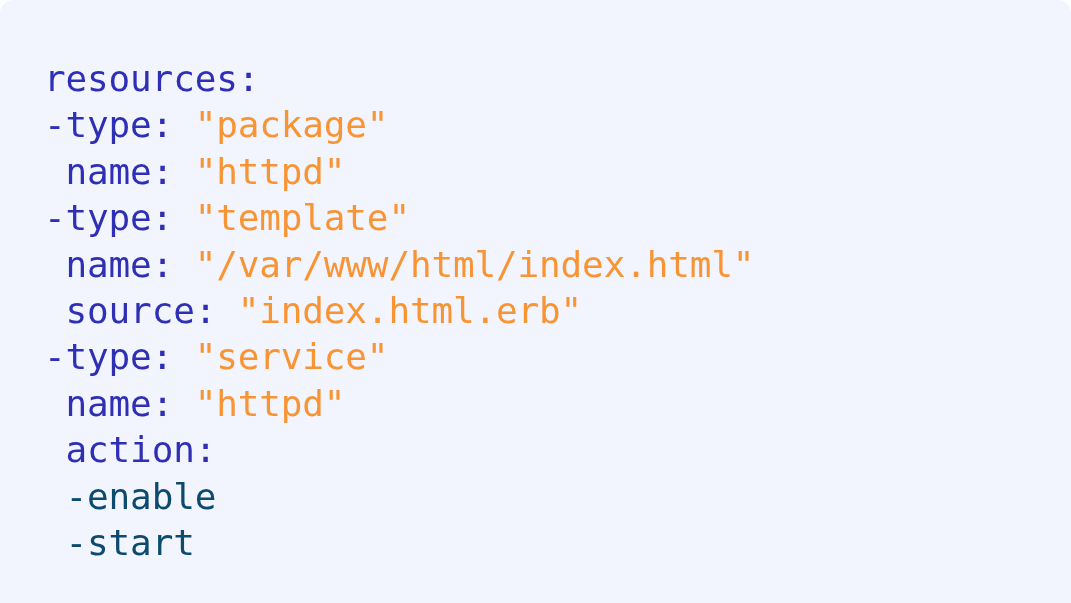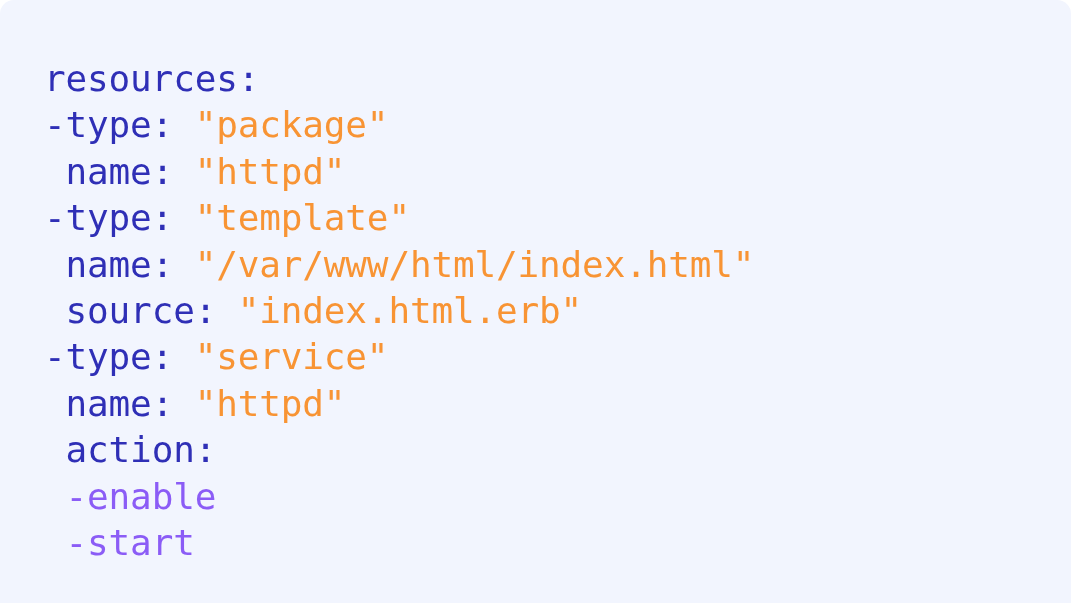--- a/index.html
+++ b/index.html
@@ -43,21 +43,21 @@
   }
 
   .code-line {
     display: block;
     white-space: pre;
     height: 46.4px;
   }
 
   .tok-key     { color: #2f2fb6; }
   .tok-str     { color: #f89434; }
-  .tok-listval { color: #8b5cf6; }
+  .tok-listval { color: #0c4a6e; }
   .tok-space   { color: transparent; }
 </style>
 </head>
 <body>
 
 <div id="code-card">
   <pre id="code-block"><code><span class="code-line"><span class="tok-space"></span><span class="tok-key">resources:</span><span class="tok-str"></span></span><span class="code-line"><span class="tok-space"></span><span class="tok-key">-type:</span><span class="tok-str"> "package"</span></span><span class="code-line"><span class="tok-space"> </span><span class="tok-key">name:</span><span class="tok-str"> "httpd"</span></span><span class="code-line"><span class="tok-space"></span><span class="tok-key">-type:</span><span class="tok-str"> "template"</span></span><span class="code-line"><span class="tok-space"> </span><span class="tok-key">name:</span><span class="tok-str"> "/var/www/html/index.html"</span></span><span class="code-line"><span class="tok-space"> </span><span class="tok-key">source:</span><span class="tok-str"> "index.html.erb"</span></span><span class="code-line"><span class="tok-space"></span><span class="tok-key">-type:</span><span class="tok-str"> "service"</span></span><span class="code-line"><span class="tok-space"> </span><span class="tok-key">name:</span><span class="tok-str"> "httpd"</span></span><span class="code-line"><span class="tok-space"> </span><span class="tok-key">action:</span><span class="tok-str"></span></span><span class="code-line"><span class="tok-space"> </span><span class="tok-key"></span><span class="tok-listval">-enable</span></span><span class="code-line"><span class="tok-space"> </span><span class="tok-key"></span><span class="tok-listval">-start</span></span></code></pre>
 </div>
 
 </body></html>

